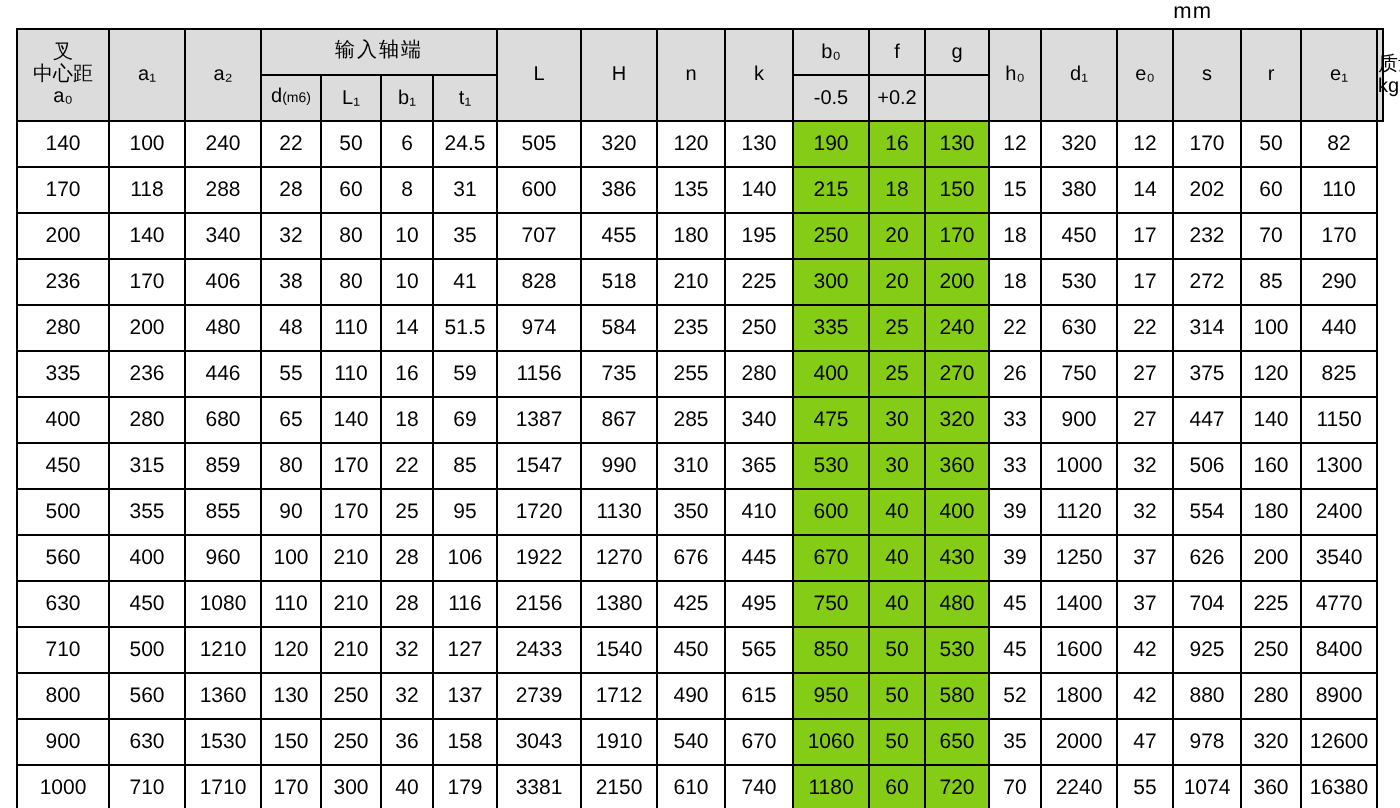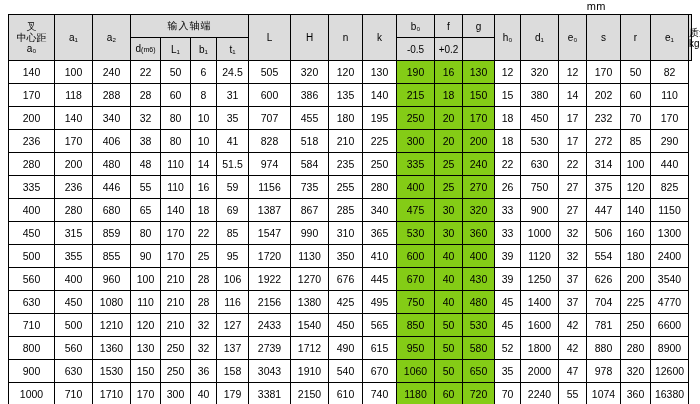--- a/index.html
+++ b/index.html
@@ -416,23 +416,23 @@
           <td>2433</td>
           <td>1540</td>
           <td>450</td>
           <td>565</td>
           <td class="hl">850</td>
           <td class="hl">50</td>
           <td class="hl">530</td>
           <td>45</td>
           <td>1600</td>
           <td>42</td>
-          <td>781</td>
+          <td>925</td>
           <td>250</td>
-          <td>6600</td>
+          <td>8400</td>
         </tr>
         <tr>
           <td>800</td>
           <td>560</td>
           <td>1360</td>
           <td>130</td>
           <td>250</td>
           <td>32</td>
           <td>137</td>
           <td>2739</td>

